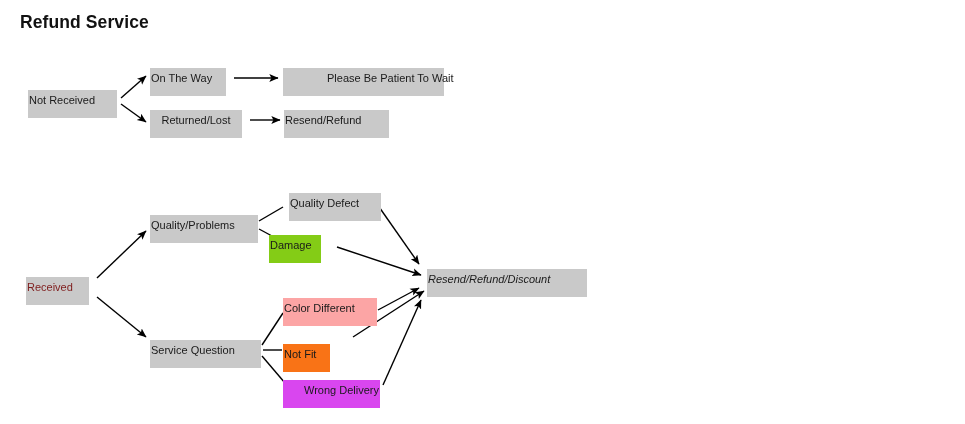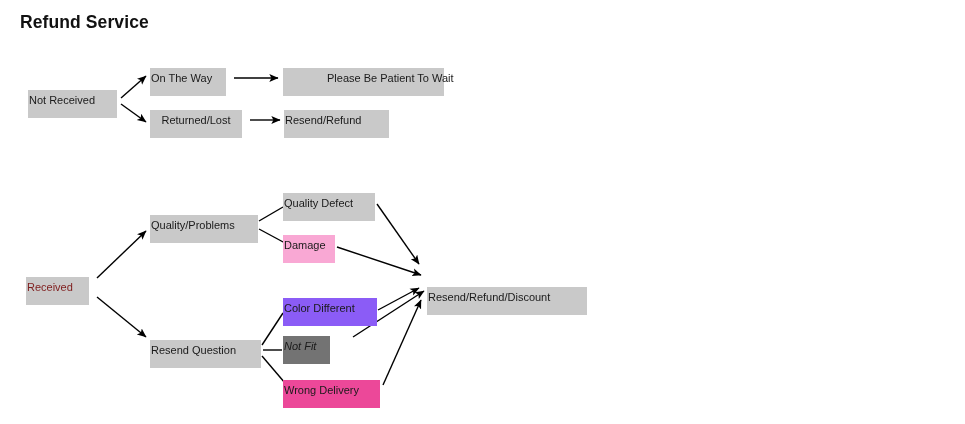--- a/index.html
+++ b/index.html
@@ -87,22 +87,22 @@
   </svg>
 
   <div id="nodes-layer">
       <div class="node" style="left: 28px; top: 90px; width: 89px; background: rgb(201, 201, 201); color: rgb(26, 26, 26);">Not Received</div>
       <div class="node" style="left: 150px; top: 68px; width: 76px; background: rgb(201, 201, 201); color: rgb(26, 26, 26);">On The Way</div>
       <div class="node" style="left: 150px; top: 110px; width: 92px; background: rgb(201, 201, 201); color: rgb(26, 26, 26); text-align: center;">Returned/Lost</div>
       <div class="node" style="left: 283px; top: 68px; width: 161px; background: rgb(201, 201, 201); color: rgb(26, 26, 26); padding-left: 44px;">Please Be Patient To Wait</div>
       <div class="node" style="left: 284px; top: 110px; width: 105px; background: rgb(201, 201, 201); color: rgb(26, 26, 26);">Resend/Refund</div>
       <div class="node" style="left: 26px; top: 277px; width: 63px; background: rgb(201, 201, 201); color: #7f1d1d;">Received</div>
       <div class="node" style="left: 150px; top: 215px; width: 108px; background: rgb(201, 201, 201); color: rgb(26, 26, 26);">Quality/Problems</div>
-      <div class="node" style="left: 150px; top: 340px; width: 111px; background: rgb(201, 201, 201); color: rgb(26, 26, 26);">Resend Question</div>
-      <div class="node" style="left: 283px; top: 193px; width: 92px; background: rgb(201, 201, 201); color: rgb(26, 26, 26);">Quality Defect</div>
-      <div class="node" style="left: 283px; top: 235px; width: 52px; background: #f9a8d4; color: rgb(26, 26, 26);">Damage</div>
-      <div class="node" style="left: 283px; top: 298px; width: 94px; background: #8b5cf6; color: rgb(26, 26, 26);">Color Different</div>
-      <div class="node" style="left: 283px; top: 336px; width: 47px; background: #737373; color: rgb(26, 26, 26); font-style: italic;">Not Fit</div>
-      <div class="node" style="left: 283px; top: 380px; width: 97px; background: #ec4899; color: rgb(26, 26, 26);">Wrong Delivery</div>
-      <div class="node" style="left: 427px; top: 287px; width: 160px; background: rgb(201, 201, 201); color: rgb(26, 26, 26);">Resend/Refund/Discount</div>
+      <div class="node" style="left: 150px; top: 340px; width: 111px; background: rgb(201, 201, 201); color: rgb(26, 26, 26);">Service Question</div>
+      <div class="node" style="left: 289px; top: 193px; width: 92px; background: rgb(201, 201, 201); color: rgb(26, 26, 26);">Quality Defect</div>
+      <div class="node" style="left: 269px; top: 235px; width: 52px; background: #84cc16; color: rgb(26, 26, 26);">Damage</div>
+      <div class="node" style="left: 283px; top: 298px; width: 94px; background: #fca5a5; color: rgb(26, 26, 26);">Color Different</div>
+      <div class="node" style="left: 283px; top: 344px; width: 47px; background: #f97316; color: rgb(26, 26, 26);">Not Fit</div>
+      <div class="node" style="left: 283px; top: 380px; width: 97px; background: #d946ef; color: rgb(26, 26, 26); text-align: right;">Wrong Delivery</div>
+      <div class="node" style="left: 427px; top: 269px; width: 160px; background: rgb(201, 201, 201); color: rgb(26, 26, 26); font-style: italic;">Resend/Refund/Discount</div>
     </div>
 
 </div>
 
 </body></html>

